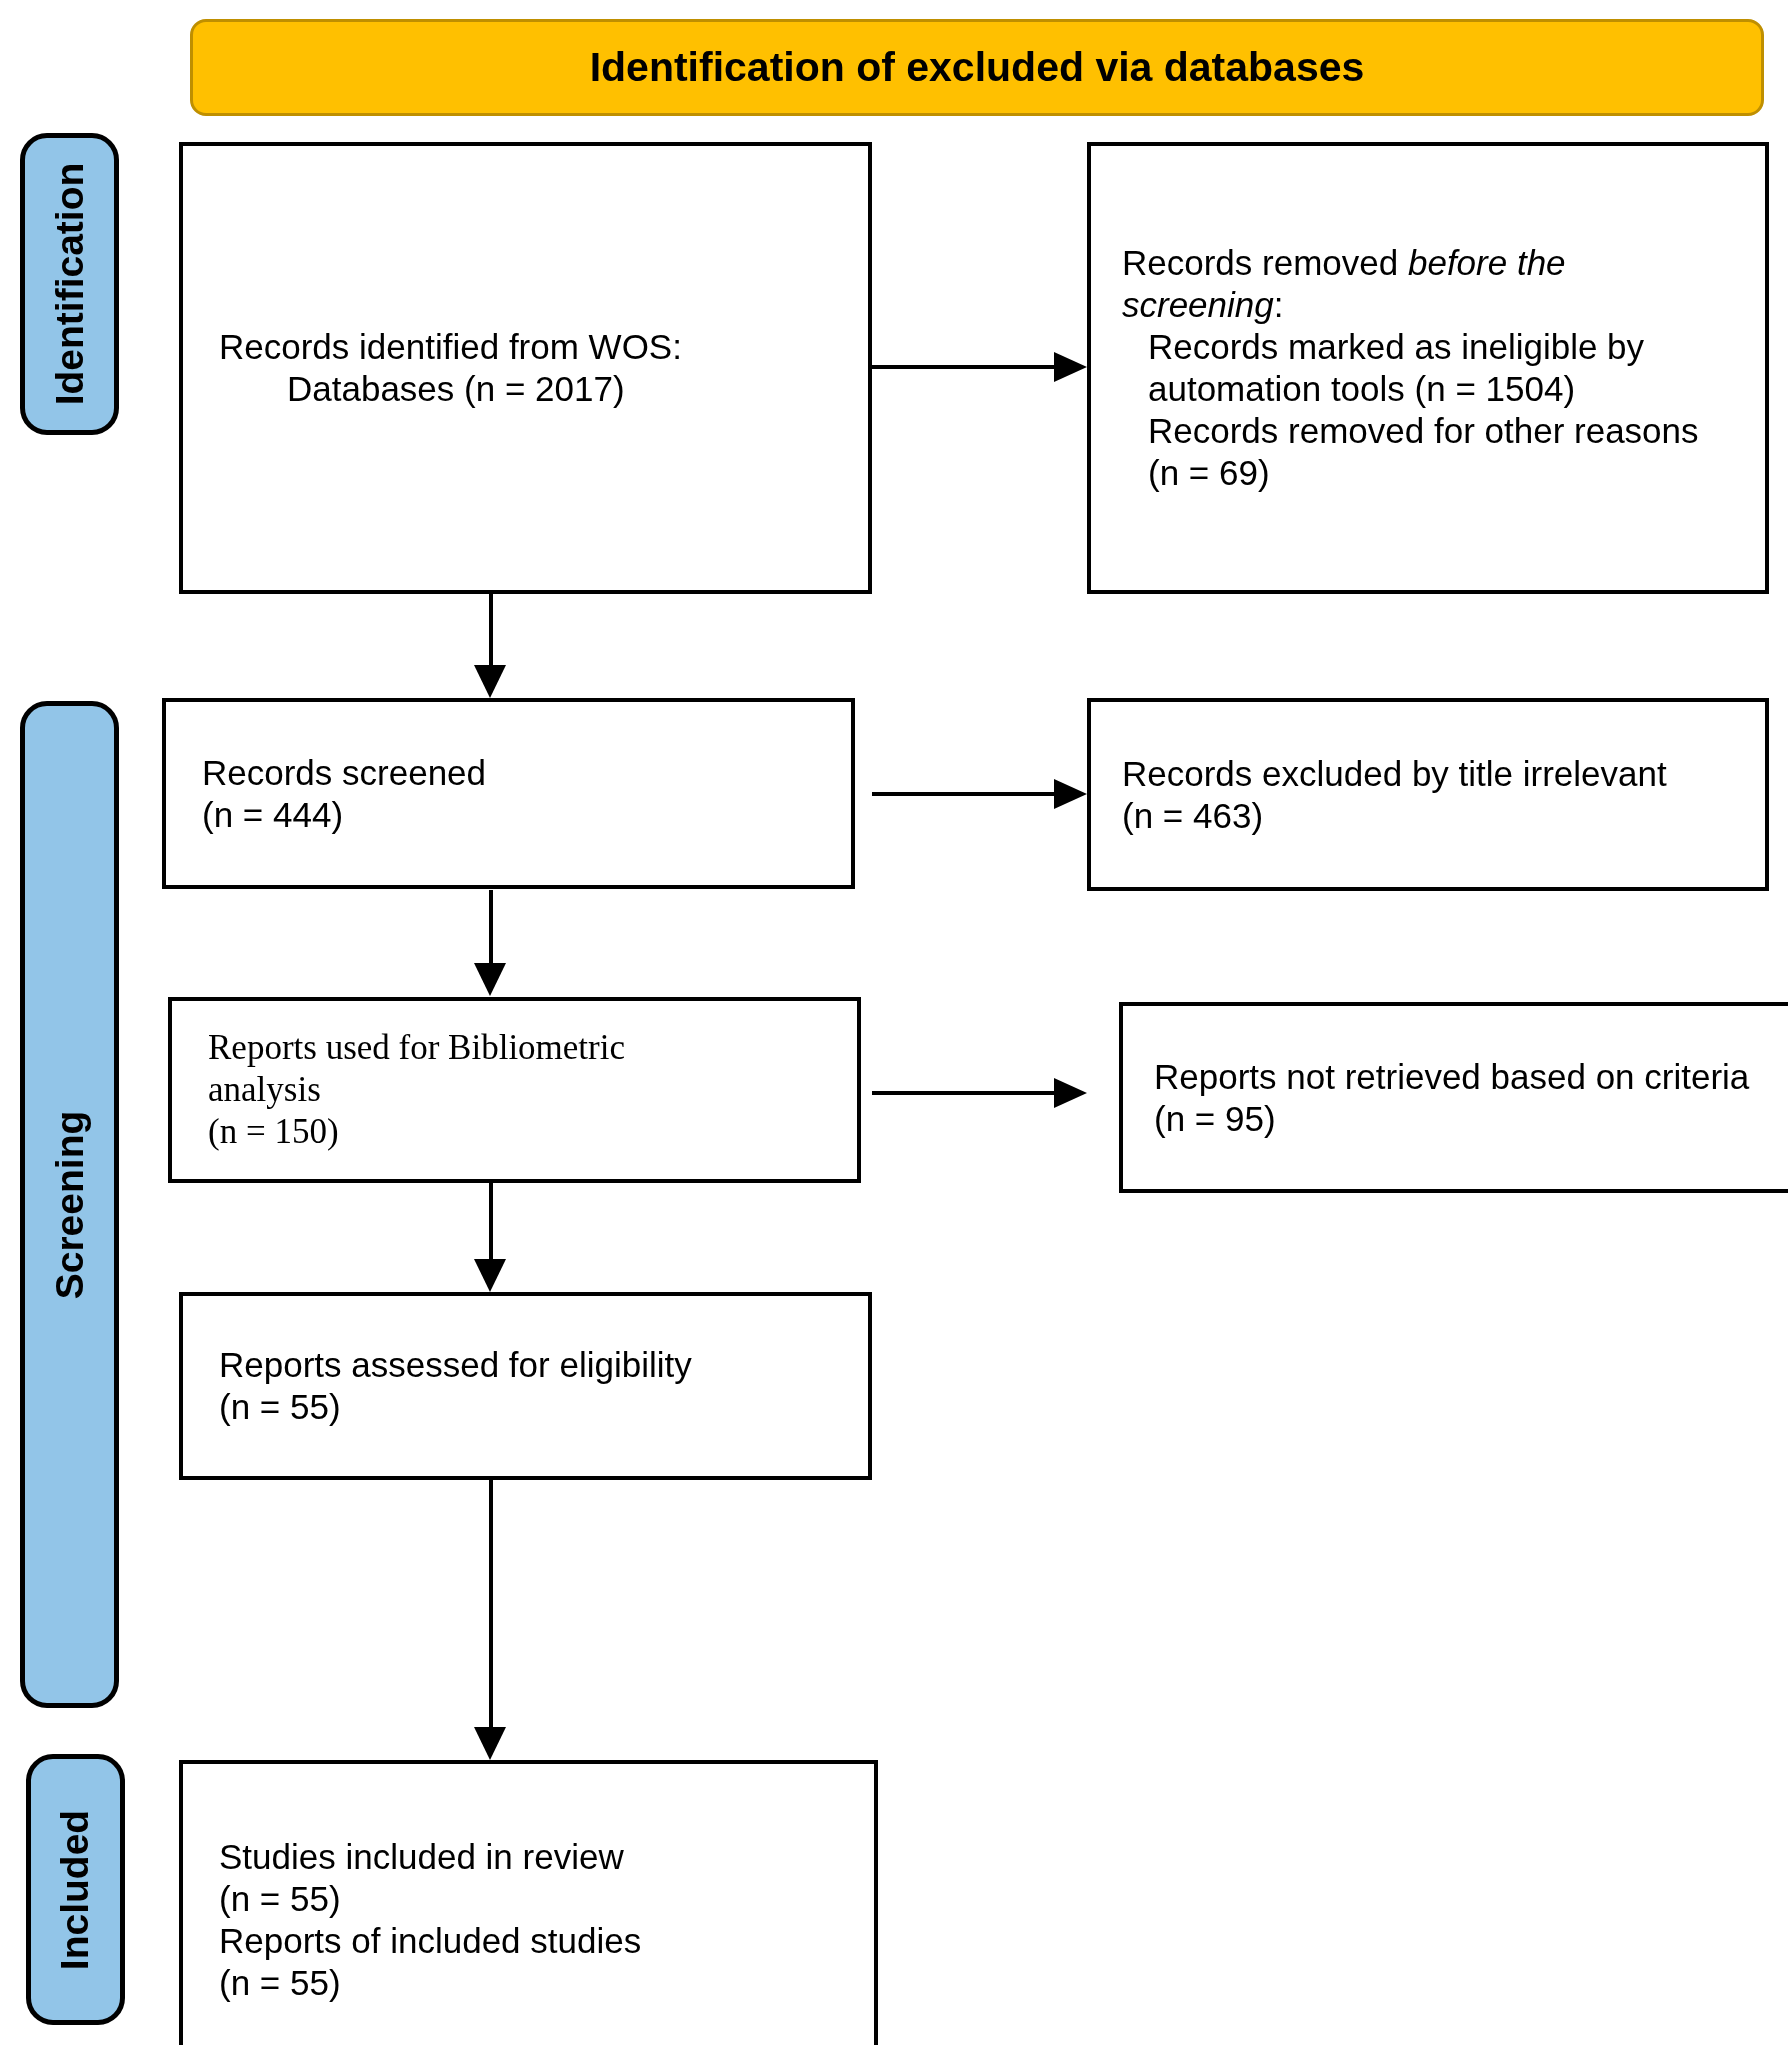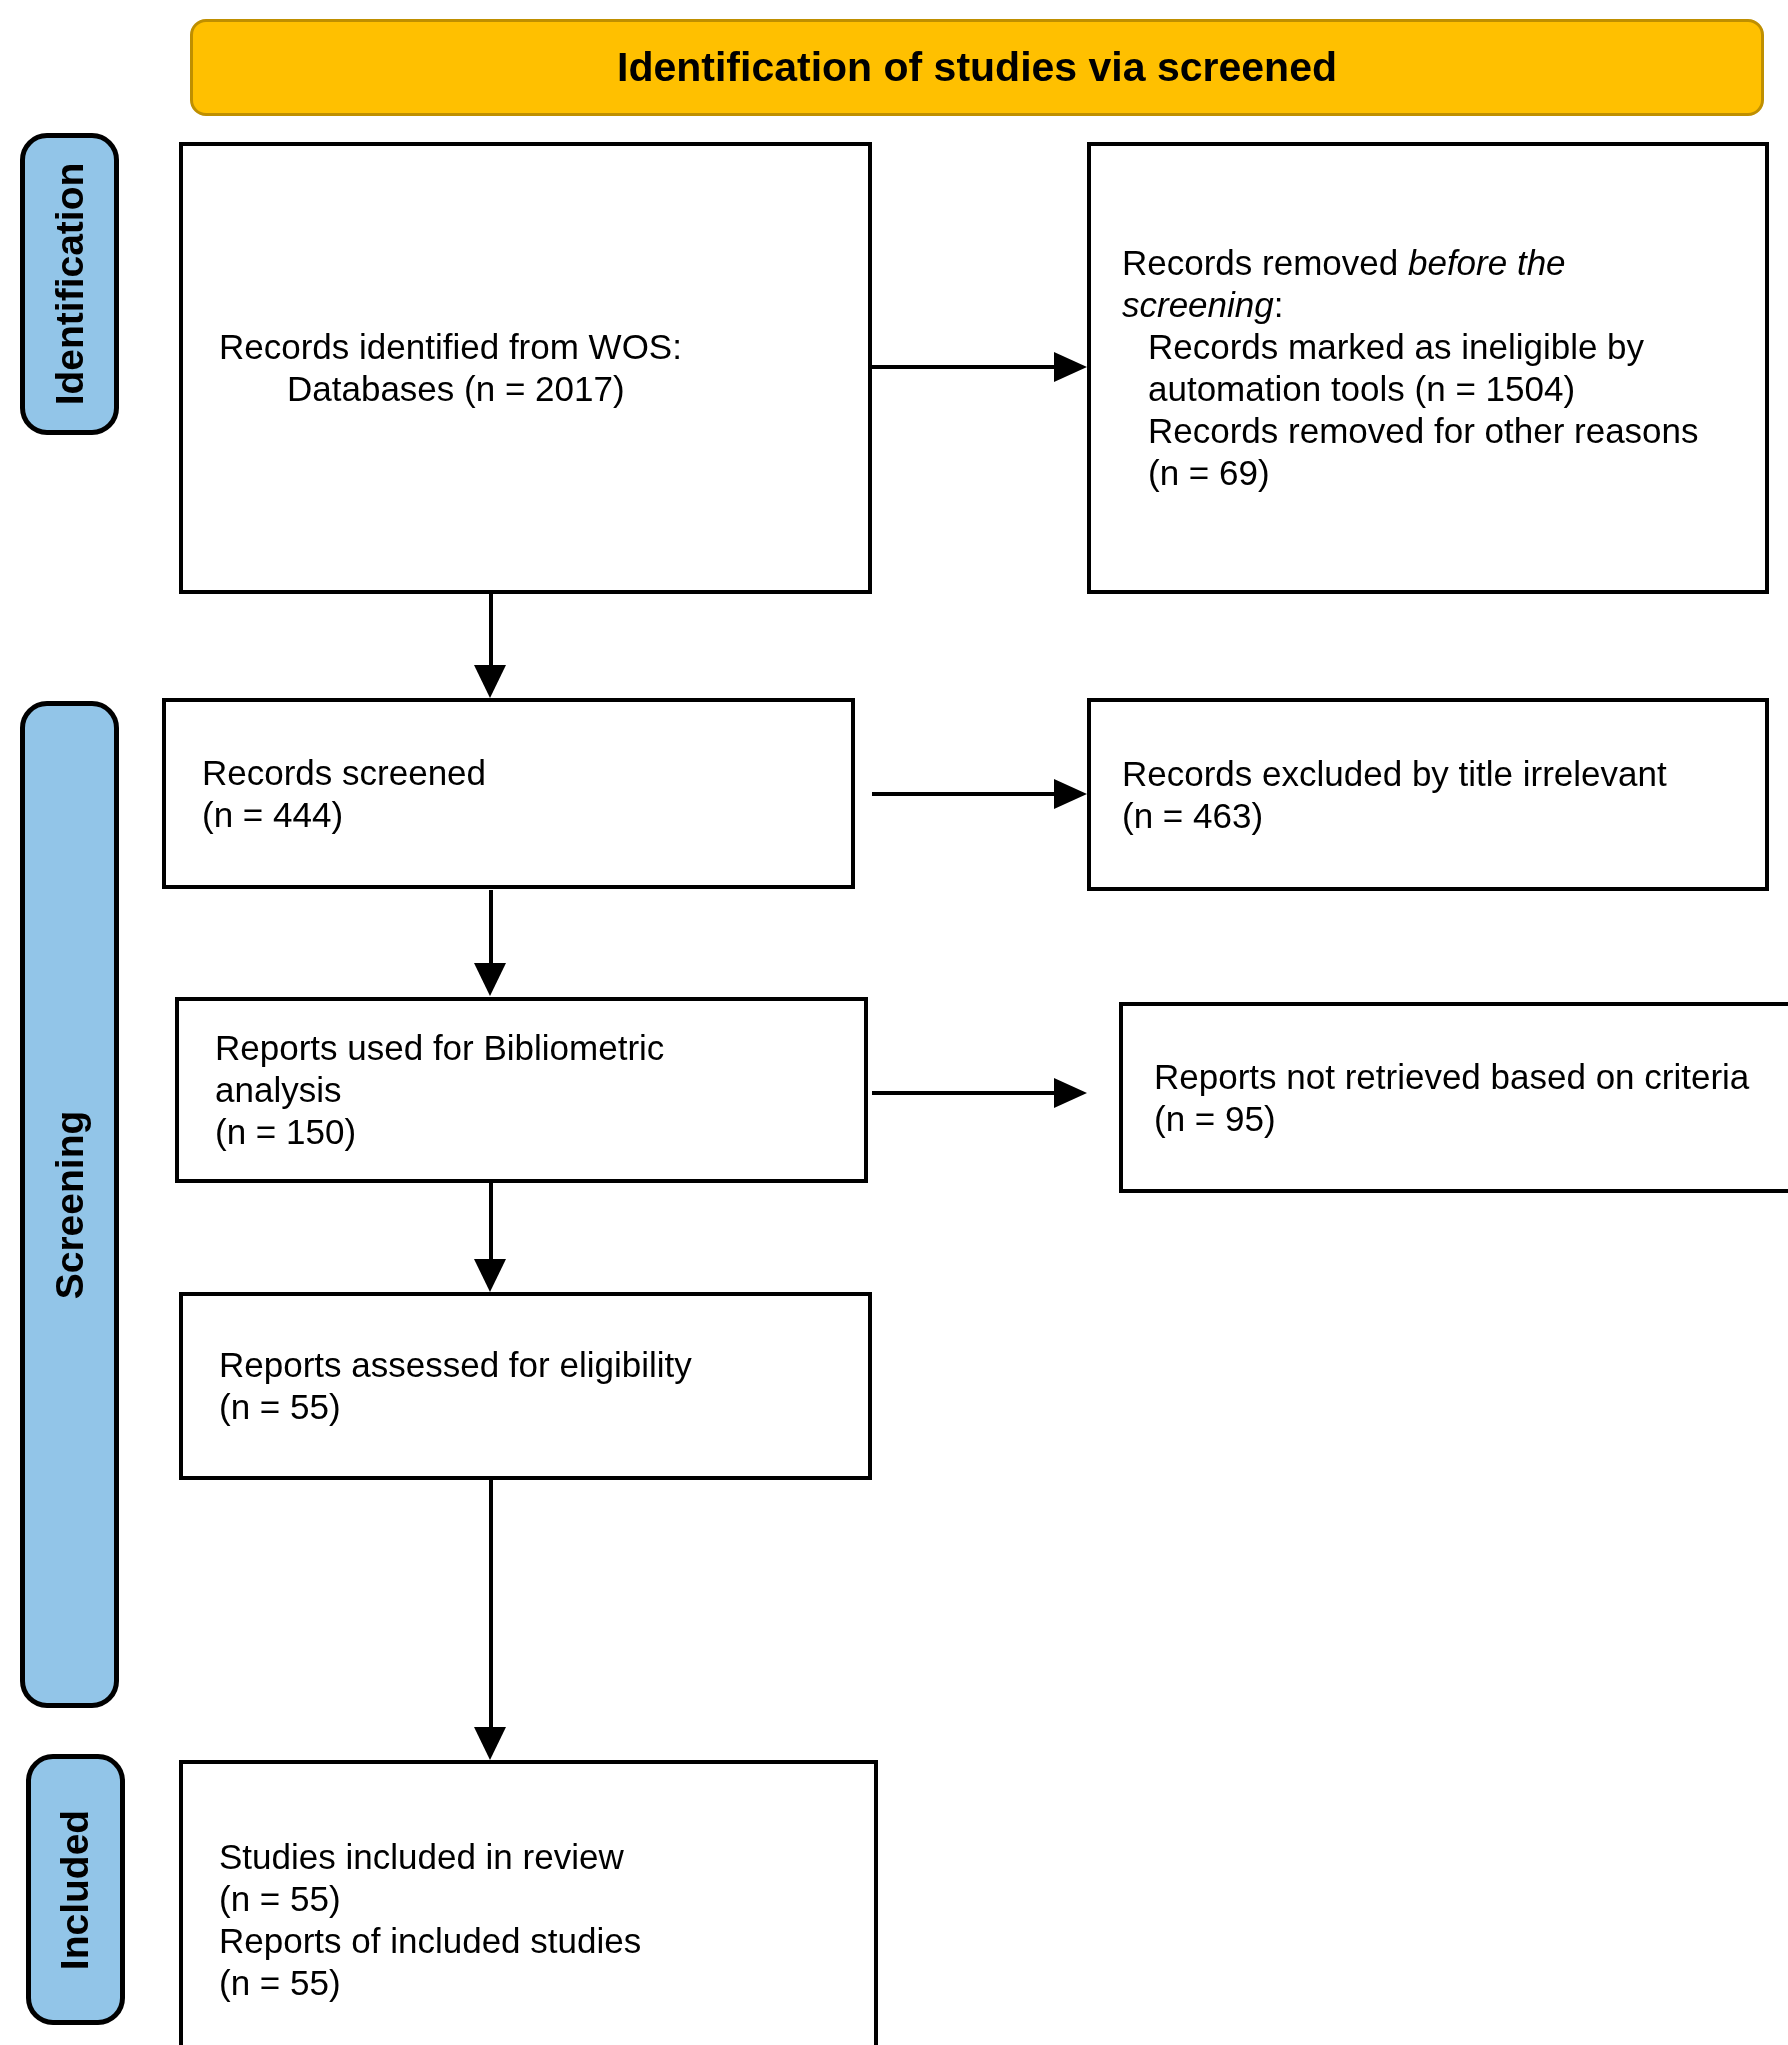--- a/index.html
+++ b/index.html
@@ -61,21 +61,21 @@
     display: flex; flex-direction: column; justify-content: center;
     font-size: 35px; line-height: 42px;
   }
   .fbox.left-col  { padding: 0 120px 0 36px; }
   .fbox.right-col { padding: 0 40px 0 31px; }
 
   .box-identified       { left: 179px;  top: 142px;  width: 693px; height: 452px; }
   .box-removed          { left: 1087px; top: 142px;  width: 682px; height: 452px; }
   .box-screened         { left: 162px;  top: 698px; width: 693px; height: 191px; }
   .box-excluded         { left: 1087px; top: 698px; width: 682px; height: 193px; }
-  .box-bibliometric     { left: 175px;  top: 997px; width: 693px; height: 186px; }
+  .box-bibliometric     { left: 168px;  top: 997px; width: 693px; height: 186px; font-family: Liberation Serif, serif; }
   .box-notretrieved     { left: 1087px; top: 1002px; width: 682px; height: 191px; margin-left: 32px; }
   .box-assessed         { left: 179px;  top: 1292px; width: 693px; height: 188px; }
   .box-included-studies { left: 179px;  top: 1760px; width: 699px; height: 320px; }
 
   .indent2 { padding-left: 68px; }
   .item { margin-left: 26px; }
 
   
   .vline {
     position: absolute; width: 4.3px;
@@ -97,21 +97,21 @@
     border-bottom: 15px solid transparent;
     border-left: 33px solid var(--arrow-color);
   }
 </style>
 </head>
 <body>
 
 <div class="canvas">
 
   <div class="banner">
-    <span>Identification of studies via screened</span>
+    <span>Identification of excluded via databases</span>
   </div>
 
   <div class="stage identification">
     <span>Identification</span>
   </div>
   <div class="stage screening">
     <span>Screening</span>
   </div>
   <div class="stage included">
     <span>Included</span>

